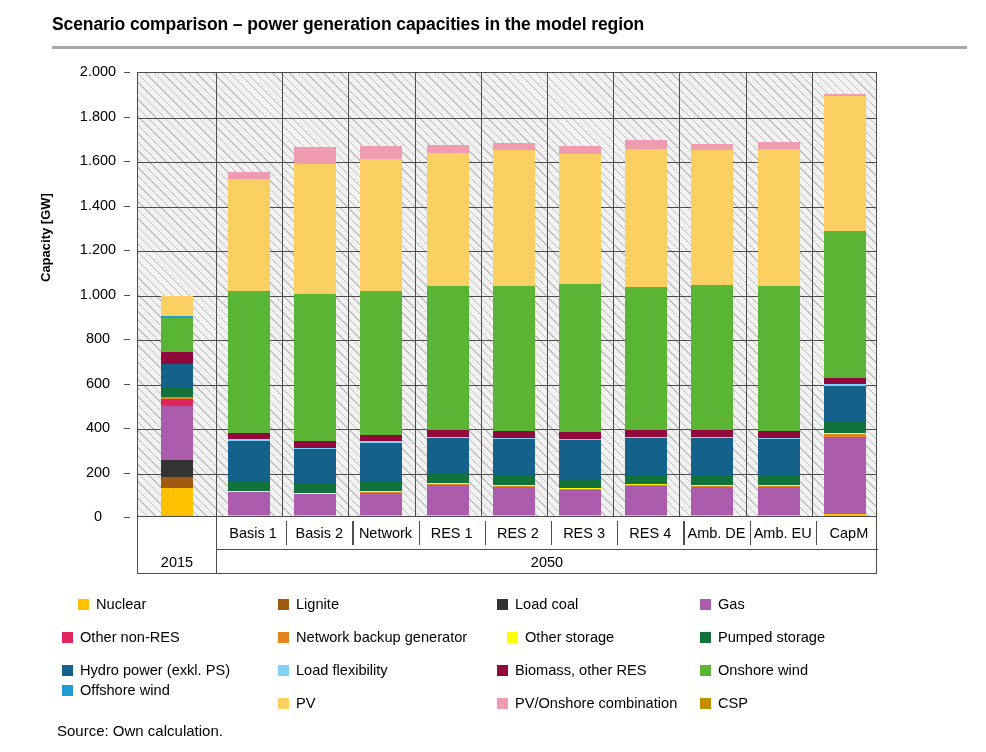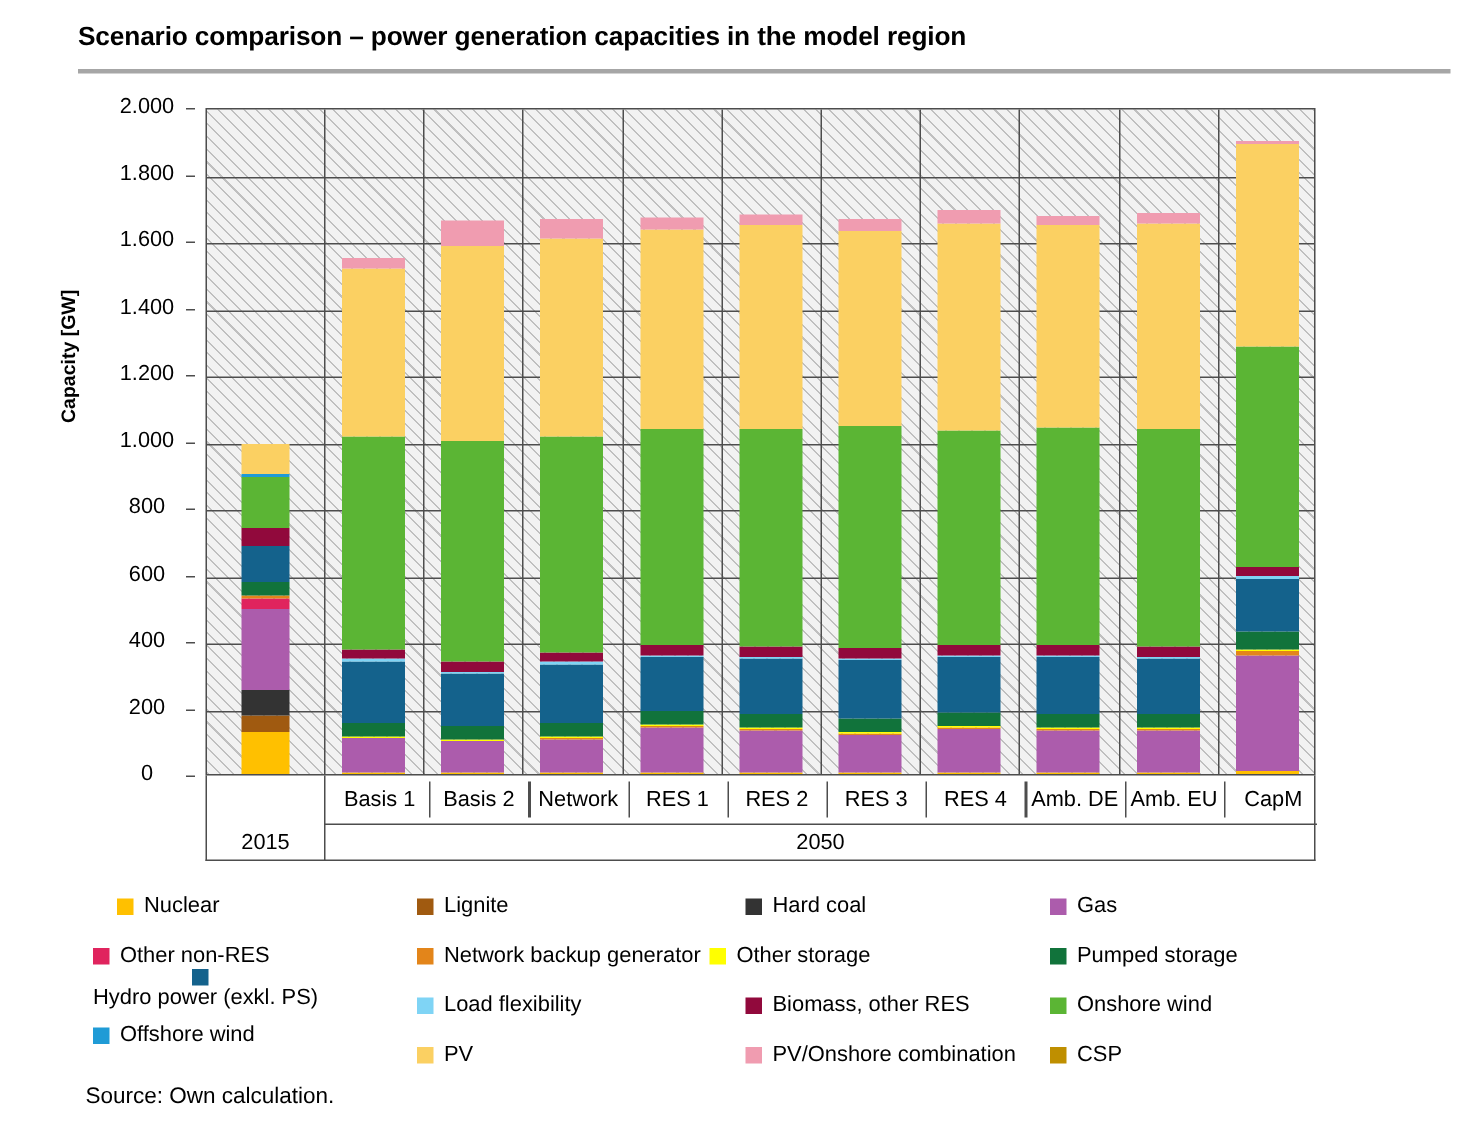--- a/index.html
+++ b/index.html
@@ -352,43 +352,43 @@
       <div class="leg-item" style="left: 0px; top: 0px; padding-left: 16px;">
         <span class="swatch" style="background: rgb(255, 192, 0);"></span>
         <span>Nuclear</span>
       </div>
       <div class="leg-item" style="left: 216px; top: 0px;">
         <span class="swatch" style="background: rgb(160, 90, 16);"></span>
         <span>Lignite</span>
       </div>
       <div class="leg-item" style="left: 435px; top: 0px;">
         <span class="swatch" style="background: rgb(51, 51, 51);"></span>
-        <span>Hard coal</span>
+        <span>Load coal</span>
       </div>
       <div class="leg-item" style="left: 638px; top: 0px;">
         <span class="swatch" style="background: rgb(172, 92, 172);"></span>
         <span>Gas</span>
       </div>
       <div class="leg-item" style="left: 0px; top: 33px;">
         <span class="swatch" style="background: rgb(224, 36, 94);"></span>
         <span>Other non-RES</span>
       </div>
       <div class="leg-item" style="left: 216px; top: 33px;">
         <span class="swatch" style="background: rgb(227, 133, 26);"></span>
         <span>Network backup generator</span>
       </div>
-      <div class="leg-item" style="left: 411px; top: 33px;">
+      <div class="leg-item" style="left: 445px; top: 33px;">
         <span class="swatch" style="background: rgb(255, 255, 0);"></span>
         <span>Other storage</span>
       </div>
       <div class="leg-item" style="left: 638px; top: 33px;">
         <span class="swatch" style="background: rgb(17, 115, 59);"></span>
         <span>Pumped storage</span>
       </div>
-      <div class="leg-item" style="left: 0px; top: 50px; flex-direction: column;">
+      <div class="leg-item" style="left: 0px; top: 66px;">
         <span class="swatch" style="background: rgb(20, 98, 140);"></span>
         <span>Hydro power (exkl. PS)</span>
       </div>
       <div class="leg-item" style="left: 216px; top: 66px;">
         <span class="swatch" style="background: rgb(127, 212, 245);"></span>
         <span>Load flexibility</span>
       </div>
       <div class="leg-item" style="left: 435px; top: 66px;">
         <span class="swatch" style="background: rgb(145, 9, 60);"></span>
         <span>Biomass, other RES</span>

